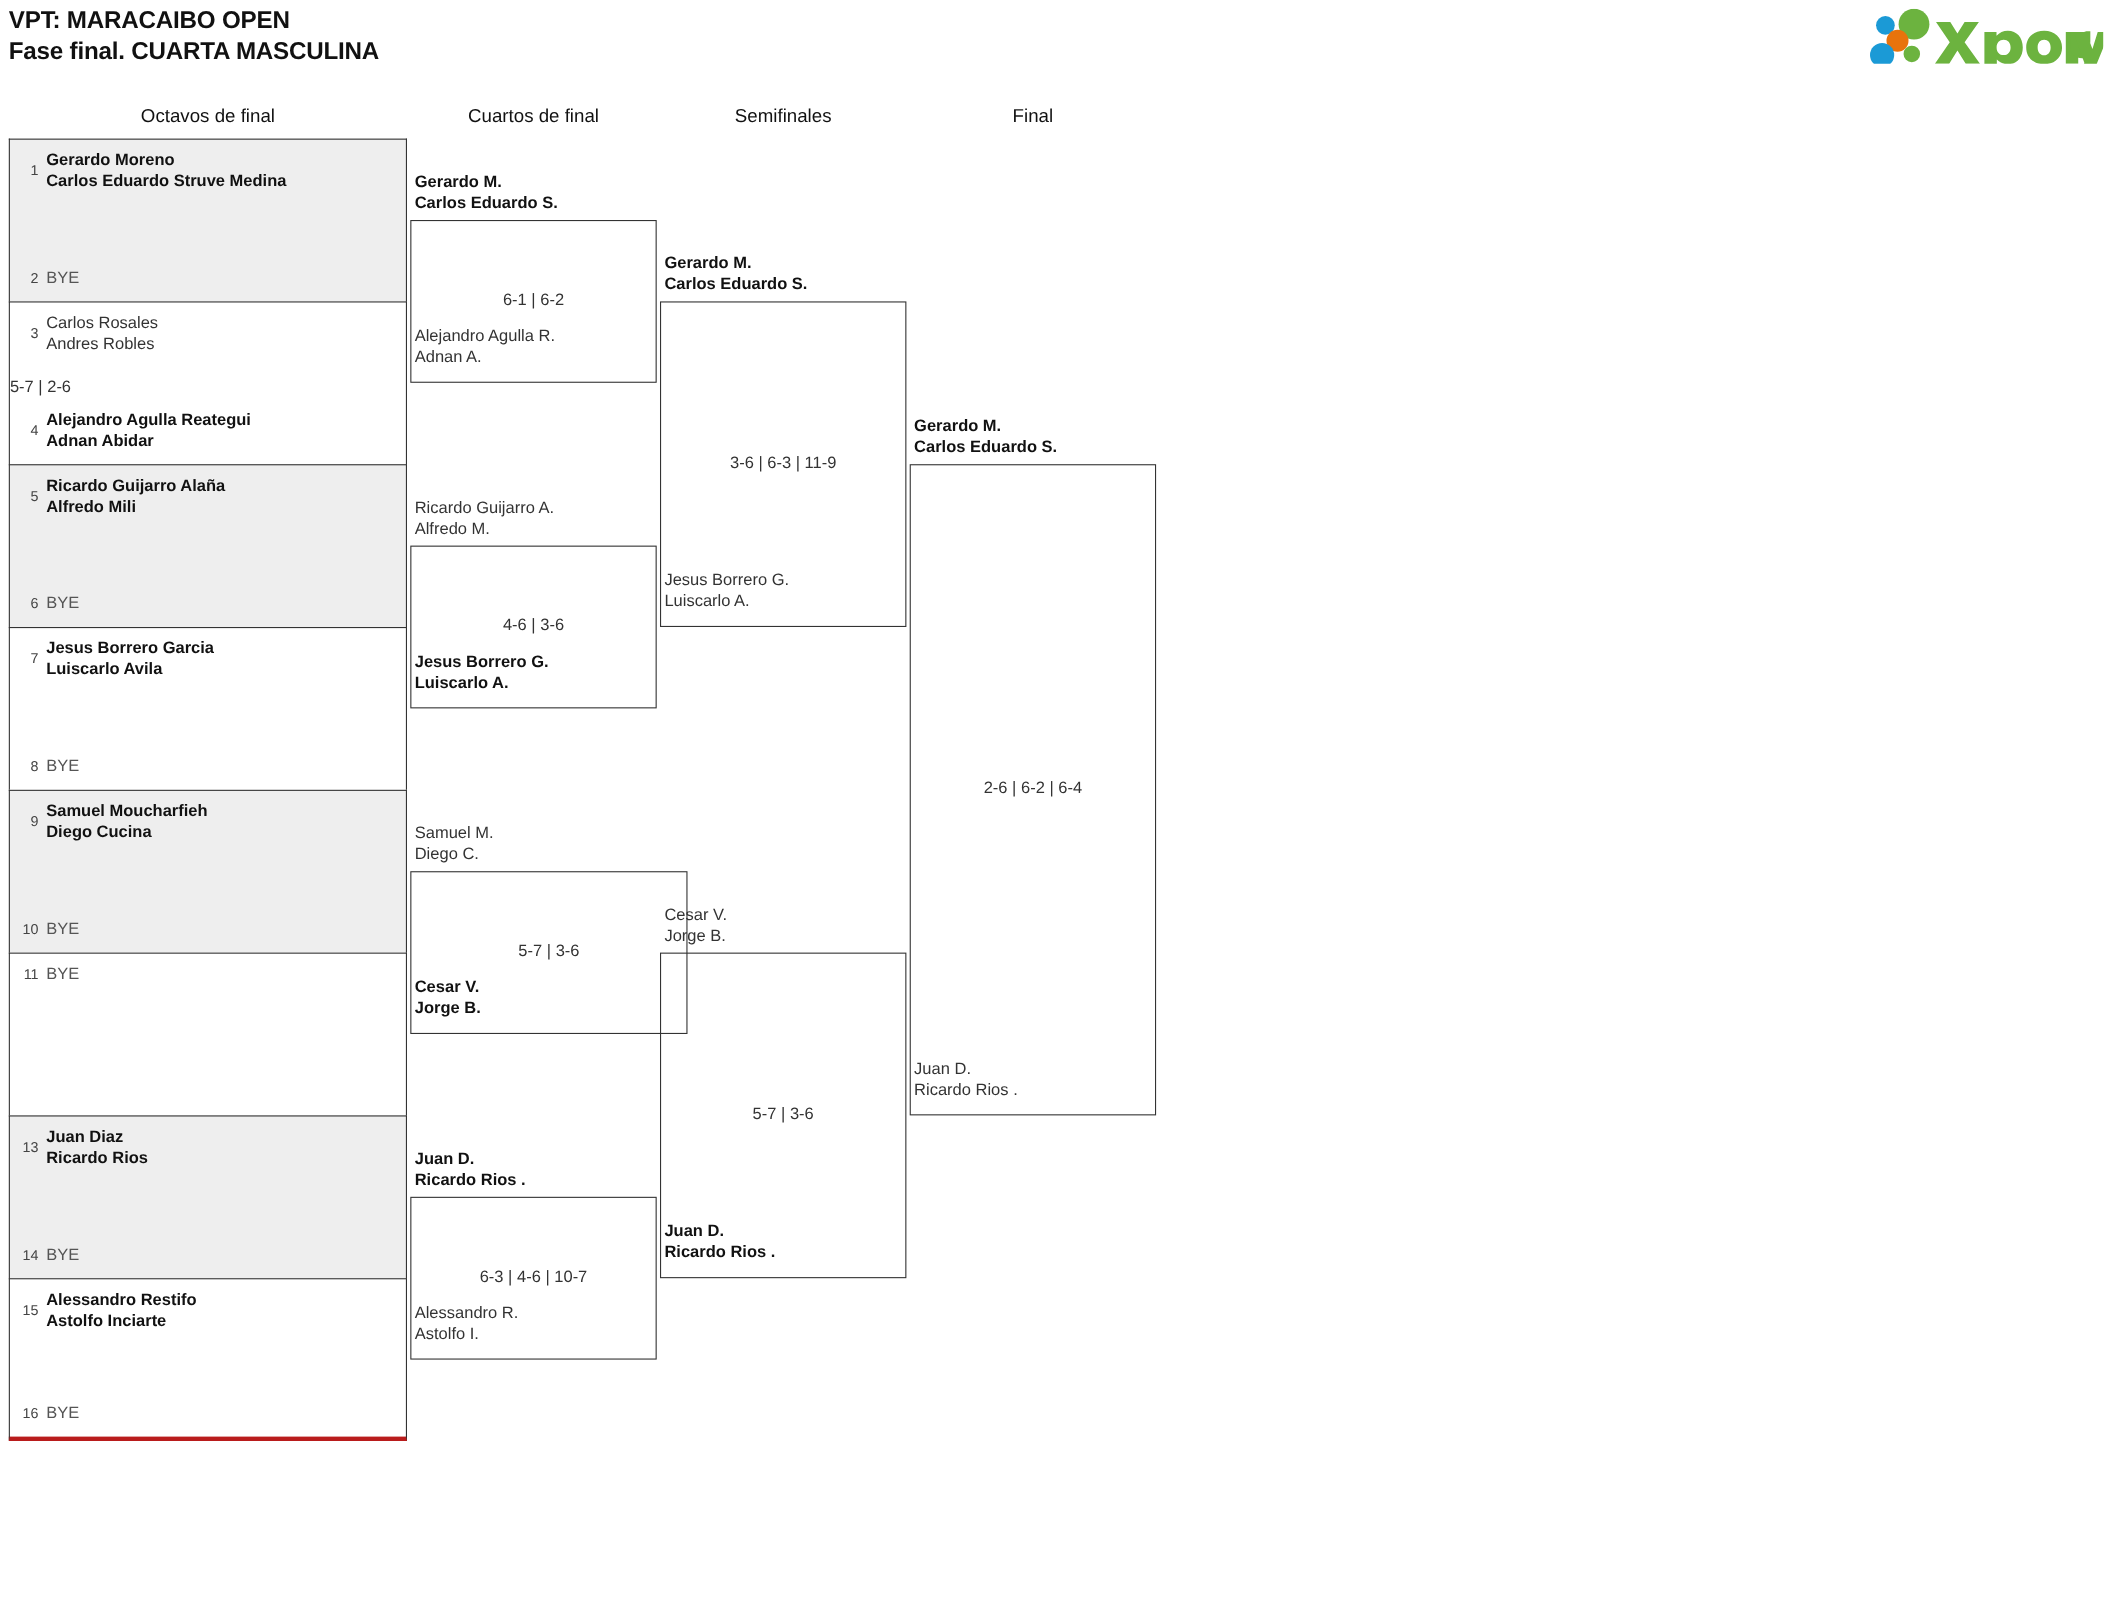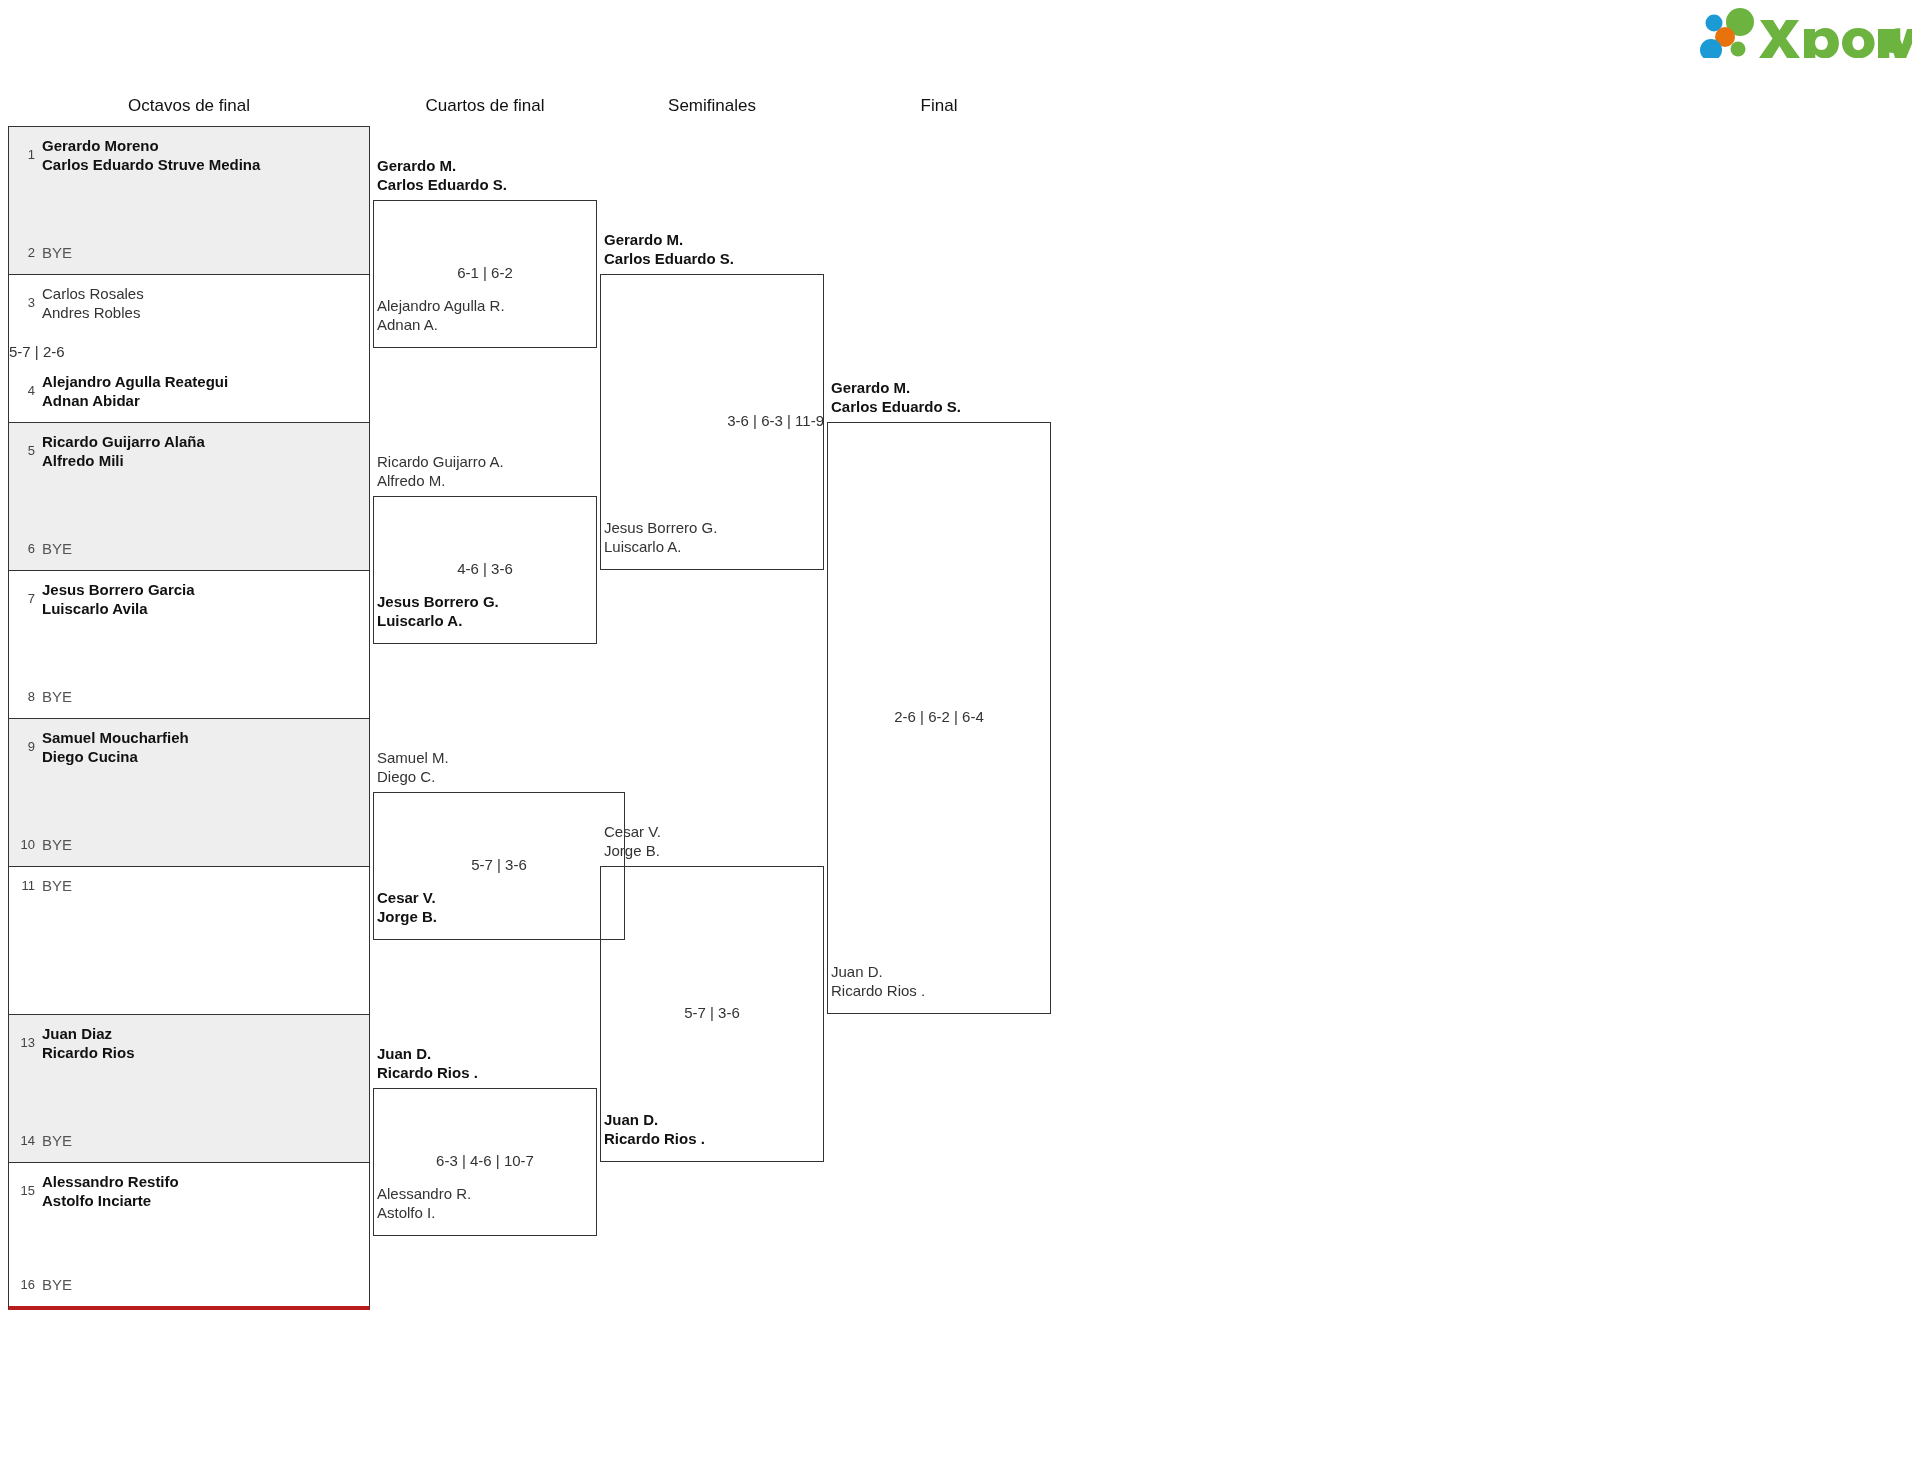--- a/index.html
+++ b/index.html
@@ -84,20 +84,24 @@
     text-align:center;font-size:15px;color:#333;
   }
   .win{font-weight:700;color:#111;}
   .lose{font-weight:400;color:#333;}
 </style>
 </head>
 <body>
 
 <div class="wrap">
 
+  <div class="title">
+    <div>VPT: MARACAIBO OPEN</div>
+    <div>Fase final. CUARTA MASCULINA</div>
+  </div>
 
   <div class="logo">
     <svg width="212" height="50" viewBox="0 0 212 50" xmlns="http://www.w3.org/2000/svg">
       <circle cx="14" cy="15" r="8.5" fill="#1b9ad6"></circle>
       <circle cx="40" cy="14" r="14" fill="#6cb33f"></circle>
       <circle cx="25" cy="29" r="10" fill="#e8730c"></circle>
       <circle cx="11" cy="42" r="11" fill="#1b9ad6"></circle>
       <circle cx="38" cy="41" r="7.5" fill="#6cb33f"></circle>
       <g fill="#6cb33f">
         <path d="M60 12 h13 l6.5 10.5 L86 12 h13 l-13 18.5 L100 50 H87 l-7.5-12 L72 50 H59 l13.5-19.5z"></path>
@@ -285,21 +289,21 @@
       <div class="match" style="left: 600px; top: 274px; width: 224px; height: 296px;">
         <div class="mbox"></div>
         <div class="m-top win" style="top: -44px;">
           <div>Gerardo M.</div>
           <div>Carlos Eduardo S.</div>
         </div>
         <div class="m-bot lose" style="bottom: 14px;">
           <div>Jesus Borrero G.</div>
           <div>Luiscarlo A.</div>
         </div>
-        <div class="m-score" style="top: 138px; text-align: right;">3-6 | 6-3 | 11-9</div>
+        <div class="m-score" style="top: 138px;">3-6 | 6-3 | 11-9</div>
       </div>
       <div class="match" style="left: 600px; top: 866px; width: 224px; height: 296px;">
         <div class="mbox"></div>
         <div class="m-top lose" style="top: -44px;">
           <div>Cesar V.</div>
           <div>Jorge B.</div>
         </div>
         <div class="m-bot win" style="bottom: 14px;">
           <div>Juan D.</div>
           <div>Ricardo Rios .</div>

